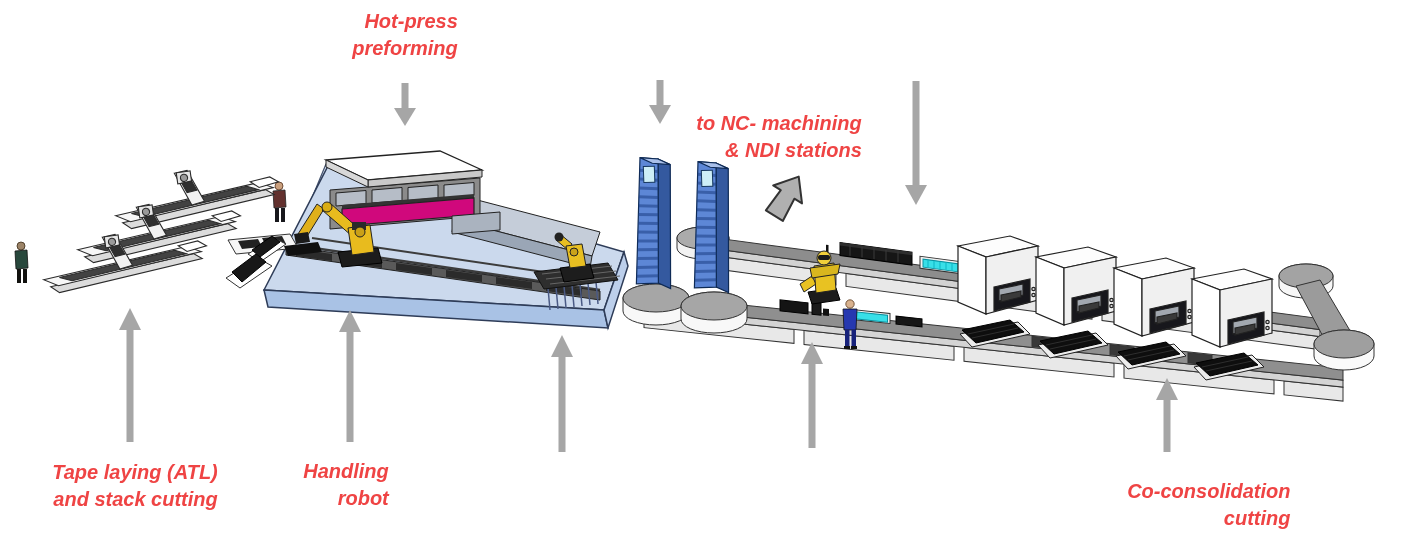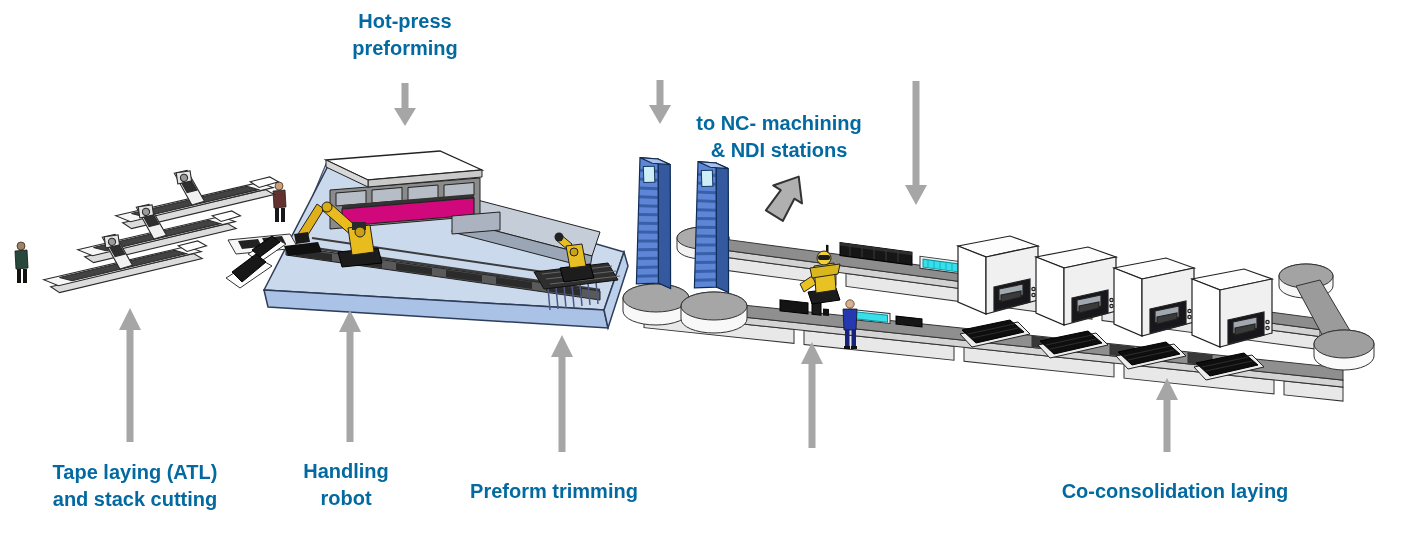--- a/index.html
+++ b/index.html
@@ -1,20 +1,20 @@
 <!DOCTYPE html>
 <html><head>
 <meta charset="utf-8">
 <style>
   html,body{margin:0;padding:0;background:#fff;}
   #stage{position:relative;width:1406px;height:542px;background:#ffffff;overflow:hidden;
          font-family:"Liberation Sans",sans-serif;}
   #scene{position:absolute;left:0;top:0;width:1406px;height:542px;}
-  .lbl{position:absolute;transform:translateX(-50%);text-align:center;color:#0369a1;
-       font-weight:600;font-size:20px;line-height:1.35;white-space:pre-line;}
+  .lbl{position:absolute;transform:translateX(-50%);text-align:right;color:#ef4444;
+       font-style:italic;font-weight:600;font-size:20px;line-height:1.35;white-space:pre-line;}
 </style>
 </head>
 <body>
 
 <div id="stage">
 
 <svg id="scene" viewBox="0 0 1406 542">
   <defs>
     <g id="atl" stroke="#2b2b2b" stroke-width="1.1">
       <polygon points="6,34 152,21 160,27 14,41" fill="#dcdcdc"></polygon>
@@ -307,16 +307,15 @@
 </svg>
 
 <div class="lbl" style="left:405px;top:8px">Hot-press
 preforming</div>
 <div class="lbl" style="left:779px;top:110px">to NC- machining
 &amp; NDI stations</div>
 <div class="lbl" style="left:346px;top:458px">Handling
 robot</div>
 <div class="lbl" style="left:135px;top:459px">Tape laying (ATL)
 and stack cutting</div>
-<div class="lbl" style="left:554px;top:478px">Preform trimming</div>
-<div class="lbl" style="left:1175px;top:478px">Co-consolidation laying</div>
+<div class="lbl" style="left:1175px;top:478px">Co-consolidation cutting</div>
 
 </div>
 
 </body></html>

